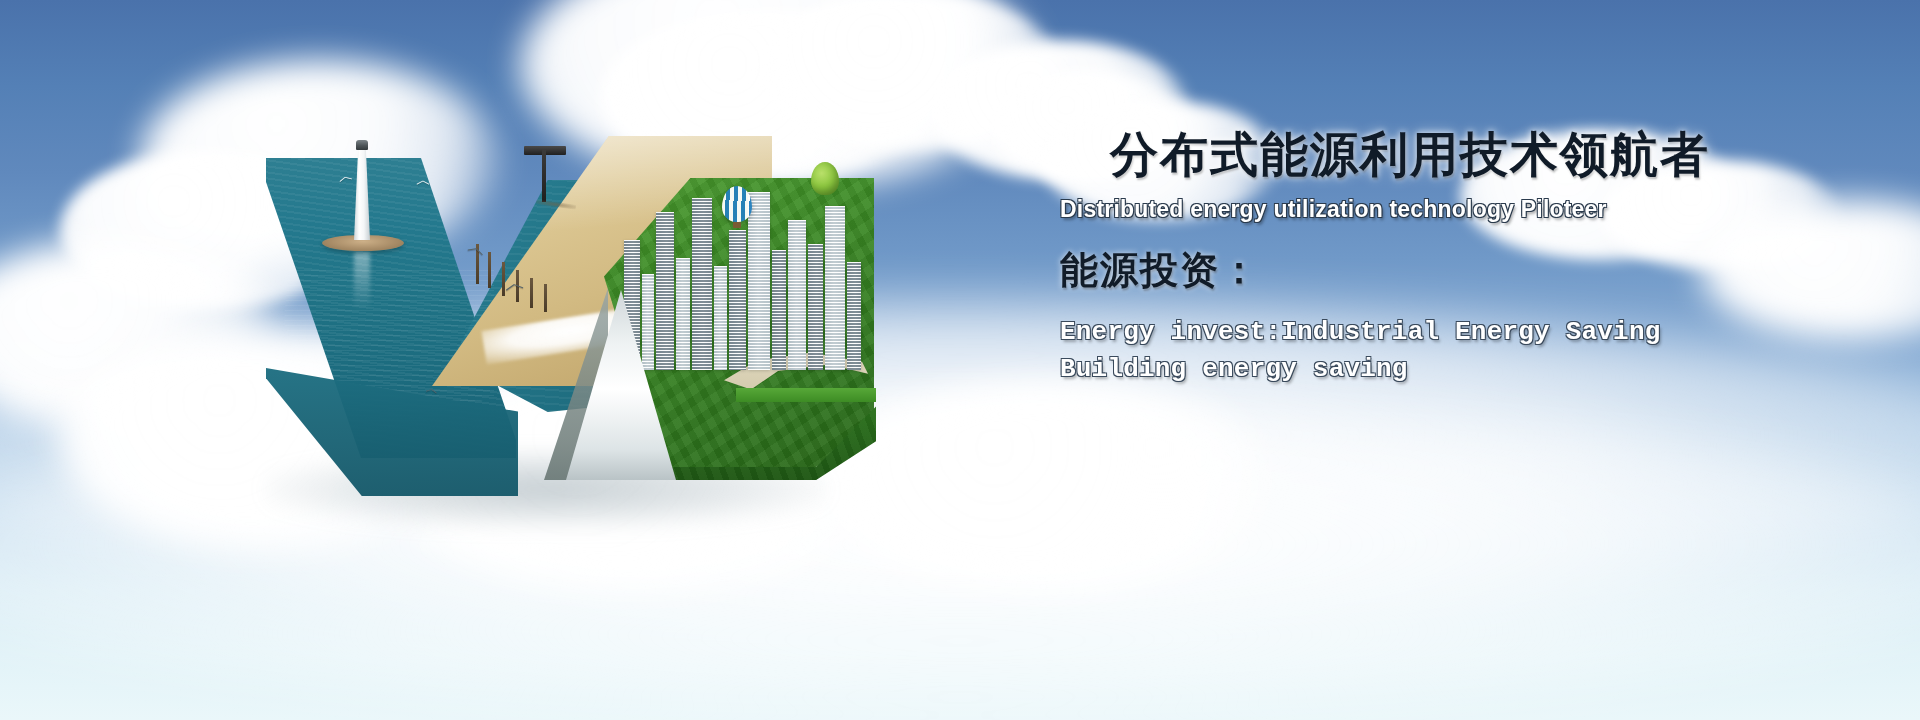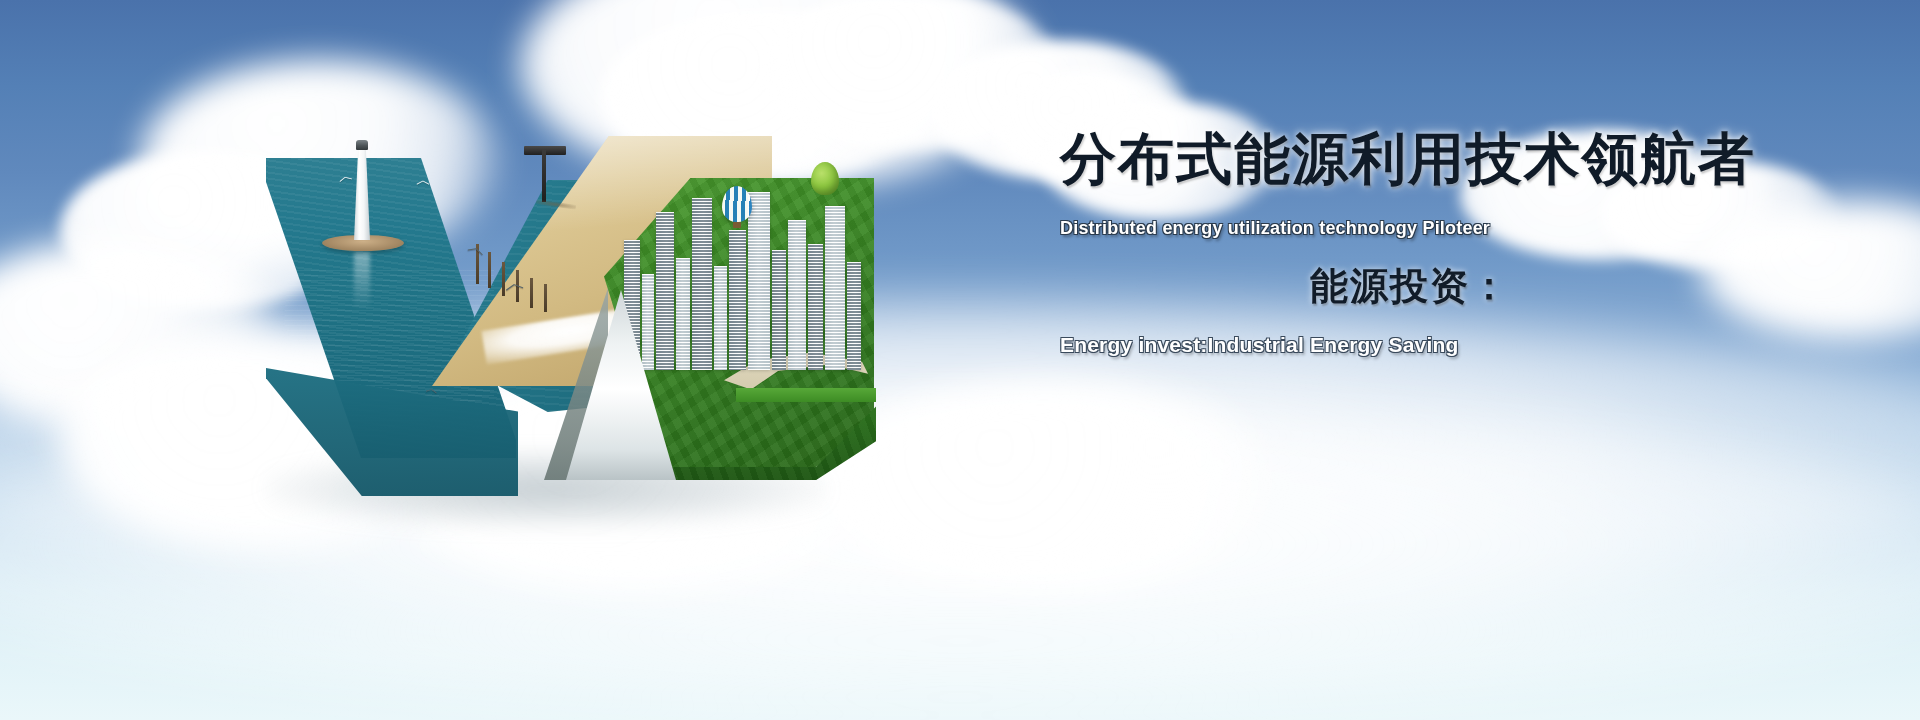--- a/index.html
+++ b/index.html
@@ -211,64 +211,65 @@
     position:absolute;left:575px;top:42px;width:28px;height:33px;
     border-radius:50% 50% 46% 46%/58% 58% 42% 42%;
     background:radial-gradient(circle at 38% 34%,#b9e06a 0%,#8cc63f 48%,#5d9c25 100%);
     box-shadow:inset -3px -4px 7px rgba(0,0,0,.22);
   }
 
   
   .copy{position:absolute;left:1060px;top:128px;width:700px;}
 
   .headline-cn{
-    font-size:56px;font-weight:bold;letter-spacing:2px;
+    font-size:48px;font-weight:bold;letter-spacing:2px;
     color:#101b28;line-height:1.12;
     font-family:"DejaVu Sans","Liberation Sans",sans-serif;
     text-shadow:
       0 0 6px rgba(255,255,255,.85),
       0 0 14px rgba(255,255,255,.6),
       1px 2px 2px rgba(0,0,0,.35);
+    text-align: center;
   }
   .sub-en{
-    margin-top:27px;
-    font-size:18px;font-weight:bold;letter-spacing:.2px;
+    margin-top:14px;
+    font-size:23px;font-weight:bold;letter-spacing:.2px;
     color:#ffffff;
     text-shadow:
       -1px -1px 0 #2b3b4d, 1px -1px 0 #2b3b4d,
       -1px  1px 0 #2b3b4d, 1px  1px 0 #2b3b4d,
        2px  3px 3px rgba(0,0,0,.35);
   }
   .line-cn2{
     margin-top:22px;
     font-size:38px;font-weight:bold;letter-spacing:2px;
     color:#111c29;
     font-family:"DejaVu Sans","Liberation Sans",sans-serif;
     text-shadow:
       0 0 6px rgba(255,255,255,.8),
       1px 2px 2px rgba(0,0,0,.32);
-    text-align: center;
   }
   .line-cn3{
     margin-top:12px;
     font-size:40px;font-weight:bold;letter-spacing:2px;
     color:#111c29;
     font-family:"DejaVu Sans","Liberation Sans",sans-serif;
     text-shadow:
       0 0 6px rgba(255,255,255,.8),
       1px 2px 2px rgba(0,0,0,.32);
   }
   .en-list{margin-top:18px;}
   .en-line{
-    font-size:21px;font-weight:bold;line-height:1.42;
+    font-size:26px;font-weight:bold;line-height:1.42;
     color:#ffffff;letter-spacing:.2px;
     text-shadow:
       -1px -1px 0 #3a4a5c, 1px -1px 0 #3a4a5c,
       -1px  1px 0 #3a4a5c, 1px  1px 0 #3a4a5c,
        2px  3px 3px rgba(0,0,0,.30);
+    font-family: Liberation Mono, monospace;
   }
 </style>
 </head>
 <body>
 
 <div class="banner">
 
   <div class="cloud-layer">
     <div class="cloud softer" style="left:520px;top:-60px;width:520px;height:250px;"></div>
     <div class="cloud soft" style="left:600px;top:10px;width:340px;height:170px;"></div>
@@ -355,17 +356,18 @@
 
     <div class="headline-cn">分布式能源利用技术领航者</div>
 
     <div class="sub-en">Distributed energy utilization technology Piloteer</div>
 
     <div class="line-cn2">能源投资：</div>
 
 
     <div class="en-list">
       <div class="en-line">Energy invest:Industrial Energy Saving</div>
+      <div class="en-line">Building energy saving</div>
     </div>
 
   </div>
 
 </div>
 
 </body></html>

